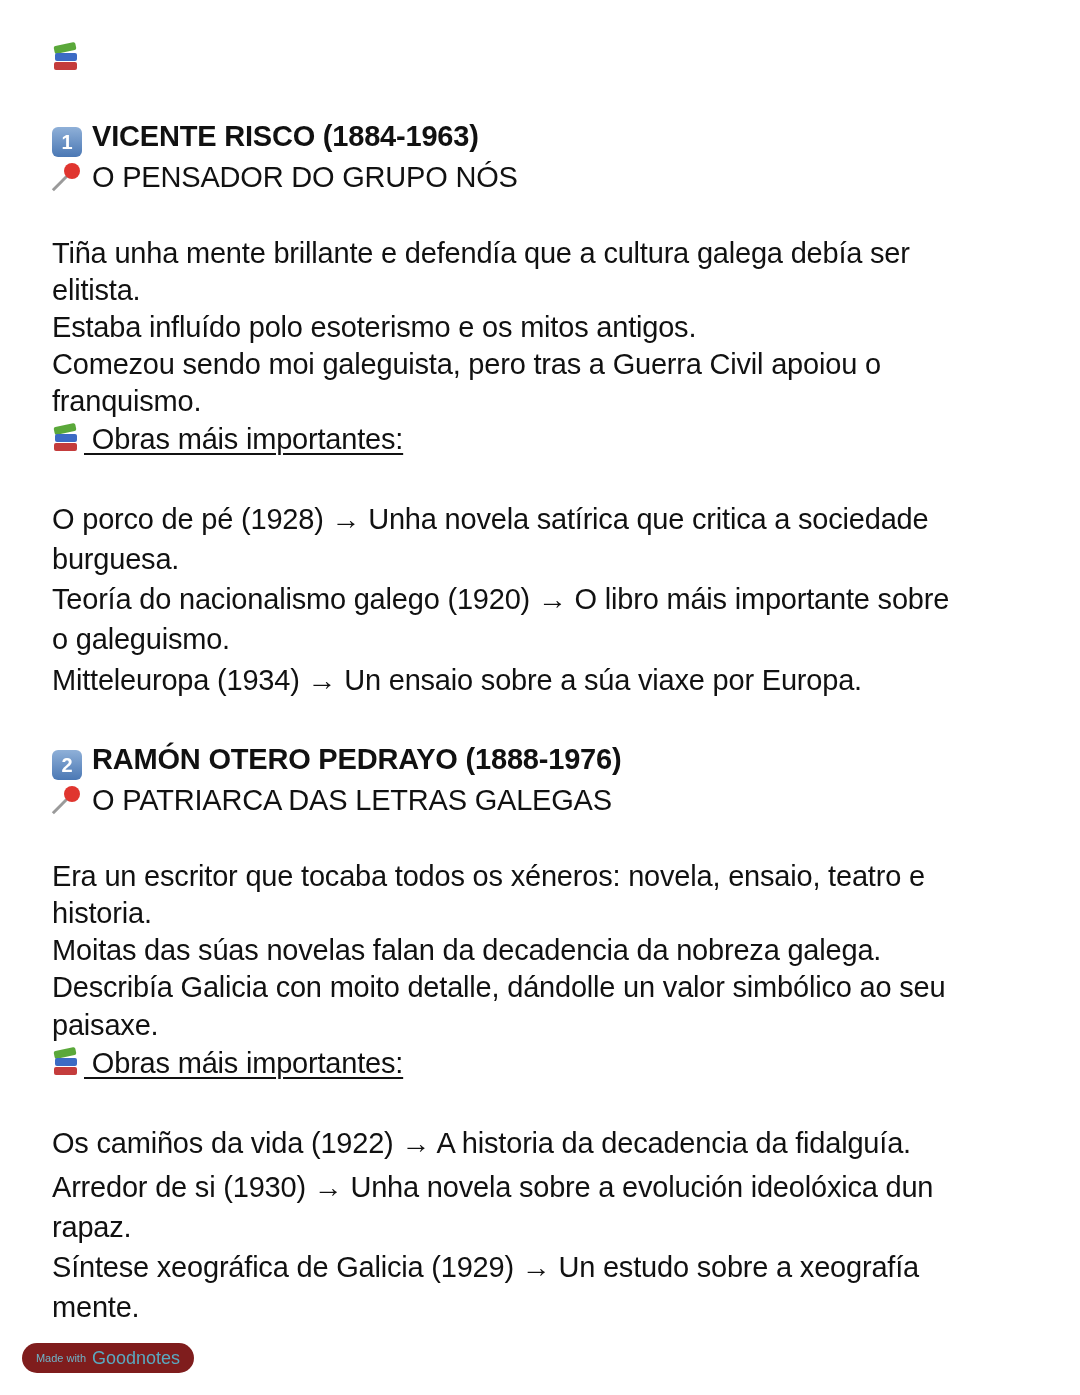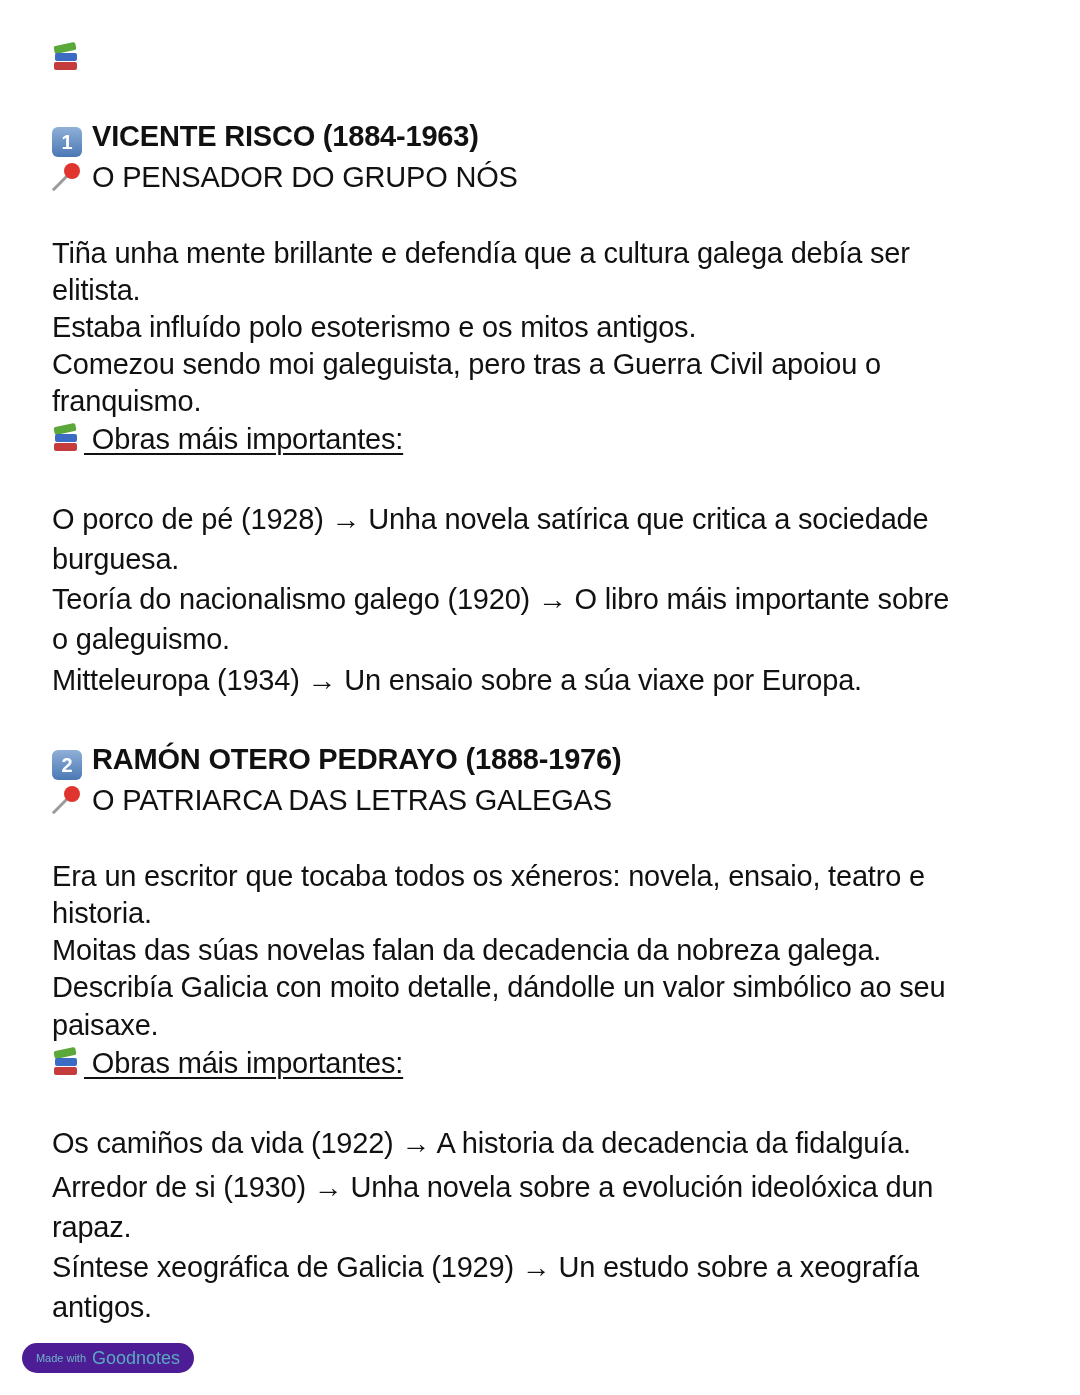--- a/index.html
+++ b/index.html
@@ -25,21 +25,21 @@
     width: 30px; height: 30px; border-radius: 6px; margin-right: 10px;
     background: linear-gradient(#8fb0d8, #4b78b4); color: #fff;
     font-weight: bold; font-size: 20px; text-align: center; line-height: 30px;
     vertical-align: -3px;
   }
   
   .pin .head { position: absolute; left: 12px; top: 2px; width: 16px; height: 16px; background: #e0352f; border-radius: 50%; }
   .pin .needle { position: absolute; left: 2px; top: 14px; width: 3px; height: 20px; background: #9a9a9a; transform: rotate(45deg); transform-origin: top left; left: 14px; }
   .footer {
     position: absolute; left: 22px; top: 1343px; width: 172px; height: 30px;
-    background: #4c1d95; border-radius: 15px;
+    background: #7f1d1d; border-radius: 15px;
     display: flex; align-items: center; justify-content: center; gap: 6px;
   }
   .footer .small { font-size: 11px; color: #6fb3c7; }
   .footer .brand { font-size: 18px; color: #5aa9c0; }
 </style>
 </head>
 <body>
 
 <div class="page">
 
@@ -82,19 +82,19 @@
   <div class="line" style="top:968px">Describía Galicia con moito detalle, dándolle un valor simbólico ao seu</div>
   <div class="line" style="top:1006px">paisaxe.</div>
   <div class="line" style="top:1044px">
     <span class="icon books" style="margin-right:0"><i class="b1"></i><i class="b2"></i><i class="b3"></i></span><span class="u"> Obras máis importantes:</span>
   </div>
 
   <div class="line" style="top:1124px">Os camiños da vida (1922) → A historia da decadencia da fidalguía.</div>
   <div class="line" style="top:1168px">Arredor de si (1930) → Unha novela sobre a evolución ideolóxica dun</div>
   <div class="line" style="top:1208px">rapaz.</div>
   <div class="line" style="top:1248px">Síntese xeográfica de Galicia (1929) → Un estudo sobre a xeografía</div>
-  <div class="line" style="top:1288px">antigos.</div>
+  <div class="line" style="top:1288px">mente.</div>
 </div>
 
 <div class="footer">
   <span class="small">Made with</span>
   <span class="brand">Goodnotes</span>
 </div>
 
 </body></html>

